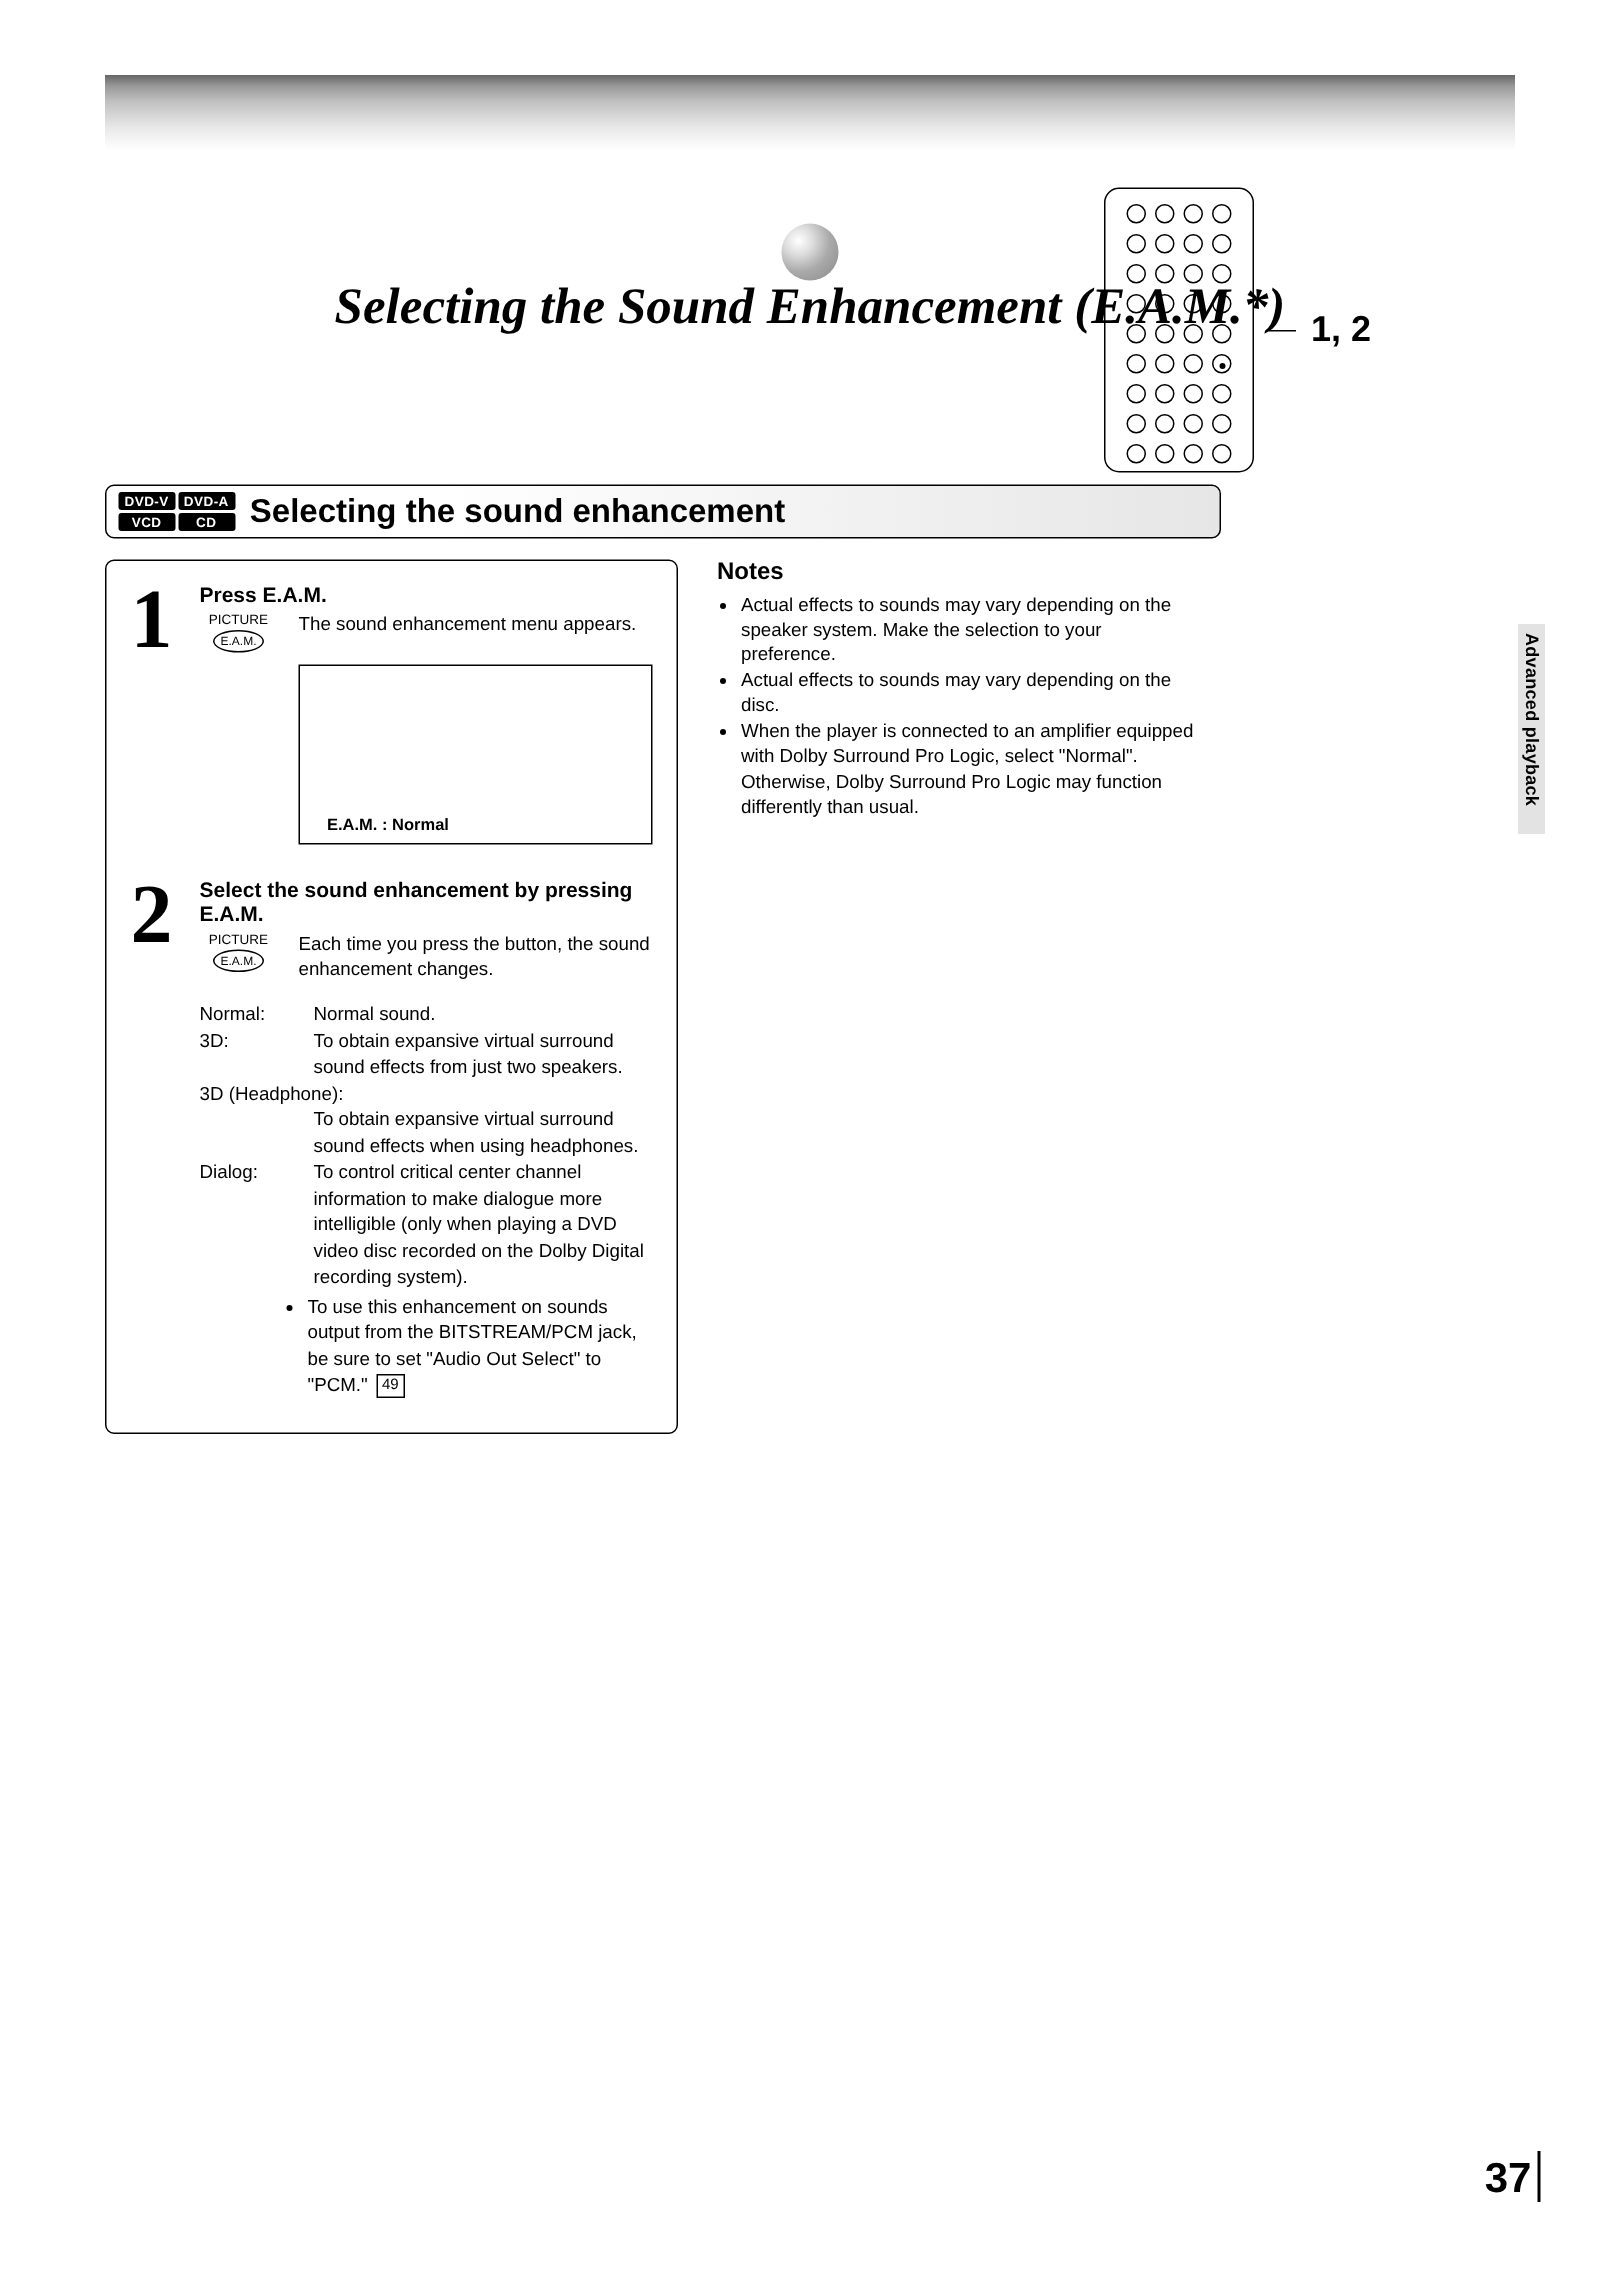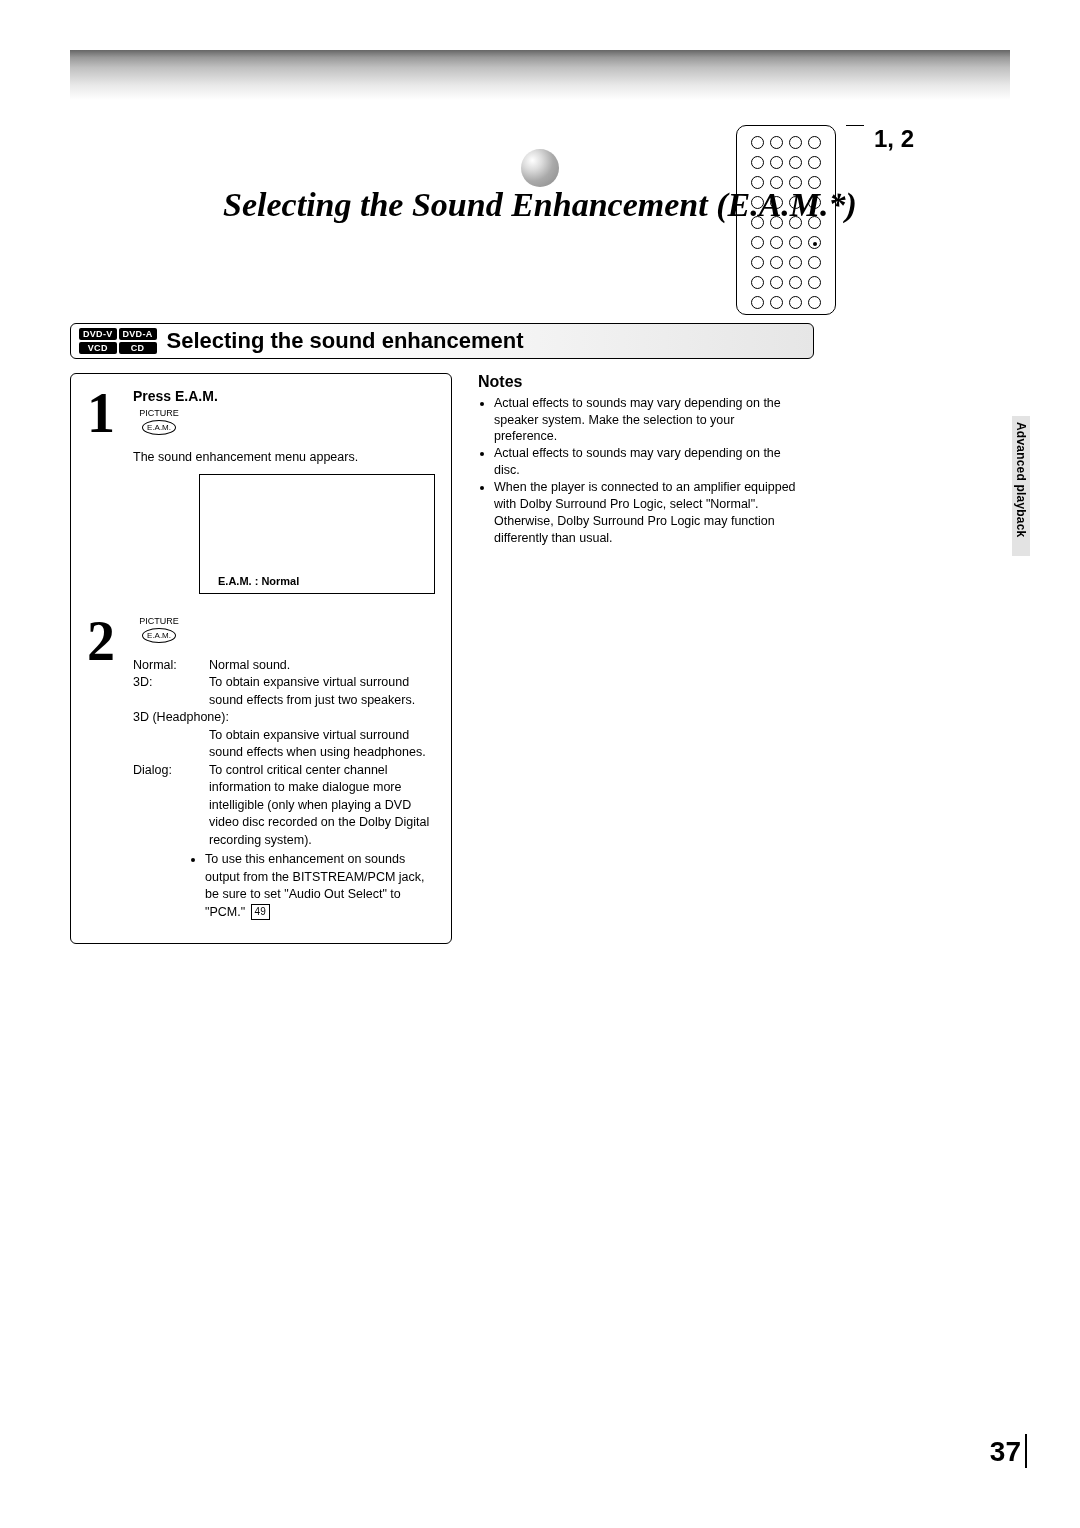--- a/index.html
+++ b/index.html
@@ -13,21 +13,21 @@
   .title-row { display: flex; align-items: center; gap: 0; flex-direction: column; }
   .bullet { width: 38px; height: 38px; border-radius: 50%;
     background: radial-gradient(circle at 30% 30%, #fff 0%, #ddd 25%, #aaa 55%, #888 100%);
     margin-top: 4px; flex: none; }
   .main-title { font-family: "Times New Roman", Times, serif; font-style: italic; font-weight: bold;
     font-size: 34px; line-height: 1.05; flex: 1; }
   .intro { margin-left: 52px; margin-top: 4px; font-size: 12.5px; line-height: 1.35; }
   .intro .def { margin-top: 18px; }
 
   
-  .remote-wrap { position: absolute; right: 96px; top: -20px; display: flex; gap: 10px; }
+  .remote-wrap { position: absolute; right: 96px; top: -20px; display: flex; align-items: center; gap: 10px; }
   .remote { width: 100px; height: 190px; border: 1px solid #000; border-radius: 10px; position: relative; }
   .btn-row { position: absolute; left: 0; right: 0; display: flex; justify-content: center; gap: 6px; }
   .rbtn { width: 13px; height: 13px; border: 1px solid #000; border-radius: 50%; }
   .ind-line { width: 18px; height: 1px; background: #000; }
   .ind-text { font-size: 24px; font-weight: bold; }
   .ind-dot { width: 4px; height: 4px; background: #000; border-radius: 50%; position: absolute; }
 
   
   .section-head { margin-top: 100px; display: flex; align-items: center; gap: 10px;
     border: 1px solid #000; border-radius: 6px; padding: 4px 10px 4px 8px;
@@ -40,21 +40,21 @@
 
   
   .body-row { display: flex; gap: 26px; margin-top: 14px; width: 730px; }
   .left-col { flex: 1; border: 1px solid #000; border-radius: 6px; padding: 14px 16px 22px 16px; }
   .right-col { width: 330px; }
 
   .step { display: flex; gap: 12px; }
   .step-num { font-family: "Times New Roman", Times, serif; font-weight: bold; font-size: 56px; line-height: .9; width: 34px; flex: none; }
   .step-body { flex: 1; }
   .step-title { font-weight: bold; font-size: 14px; margin-bottom: 4px; }
-  .step-row { display: flex; gap: 14px; flex-direction: column; }
+  .step-row { display: flex; gap: 14px; }
   .eam-key { width: 52px; flex: none; font-size: 9px; text-align: center; }
   .eam-key .lbl { font-size: 9px; margin-bottom: 2px; }
   .eam-key .cap { display: inline-block; border: 1px solid #000; border-radius: 50%; padding: 2px 4px; font-size: 8px; }
   .step-desc { font-size: 12.5px; line-height: 1.35; }
 
   .menu-box { margin-left: 66px; margin-top: 8px; border: 1px solid #000; width: 236px; height: 120px; position: relative; }
   .menu-caption { position: absolute; left: 18px; bottom: 6px; font-size: 11px; font-weight: bold; }
 
   .step + .step { margin-top: 22px; }
 
@@ -178,25 +178,27 @@
             </div>
             <div class="menu-box">
               <div class="menu-caption">E.A.M. : Normal</div>
             </div>
           </div>
         </div>
 
         <div class="step">
           <div class="step-num">2</div>
           <div class="step-body">
+            <div class="step-title">Select the sound enhancement by pressing E.A.M.</div>
             <div class="step-row">
               <div class="eam-key">
                 <div class="lbl">PICTURE</div>
                 <div class="cap">E.A.M.</div>
               </div>
+              <div class="step-desc">Each time you press the button, the sound enhancement changes.</div>
             </div>
 
             <div class="modes">
               <div class="mode-row">
                 <div class="mode-key">Normal:</div>
                 <div class="mode-val">Normal sound.</div>
               </div>
               <div class="mode-row">
                 <div class="mode-key">3D:</div>
                 <div class="mode-val">To obtain expansive virtual surround sound effects from just two speakers.</div>

